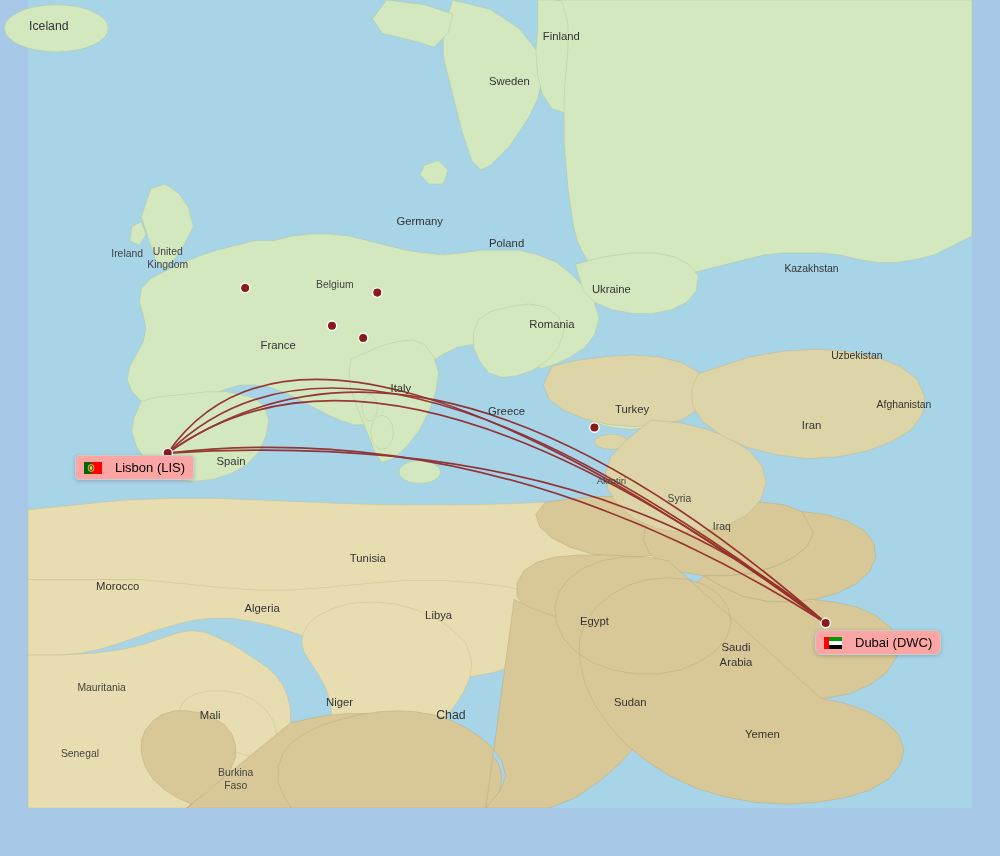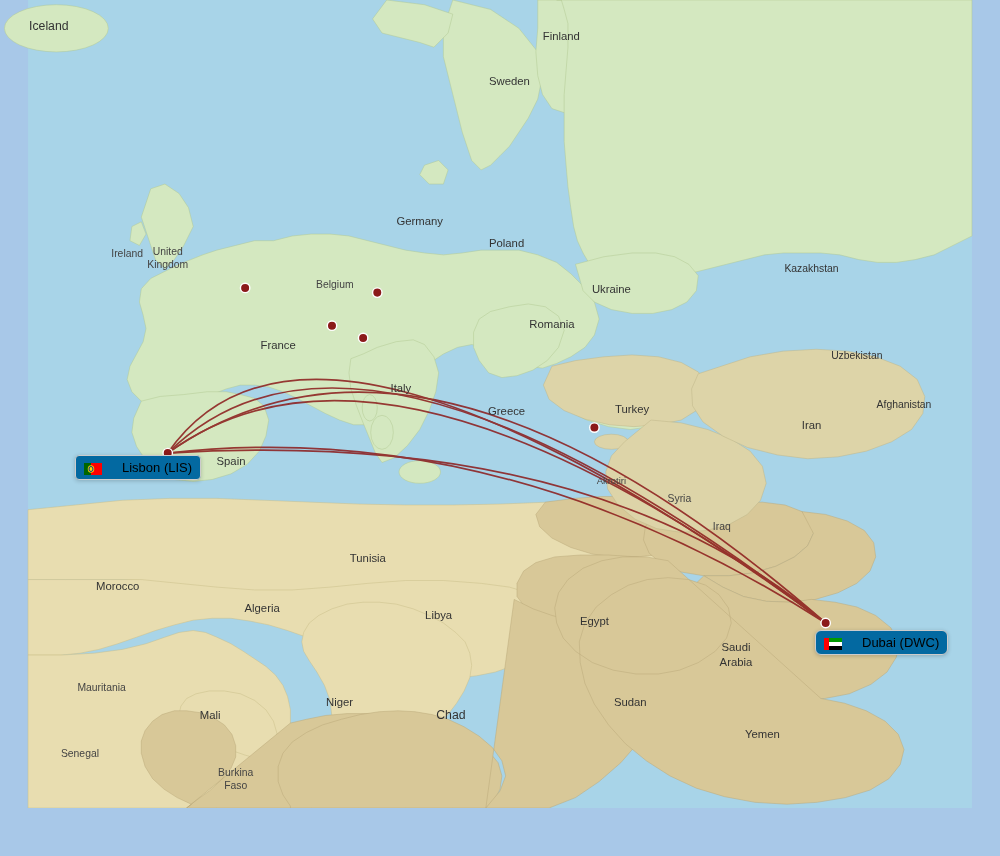--- a/index.html
+++ b/index.html
@@ -15,29 +15,29 @@
     #map-svg {
       width: 100%;
       height: 100%;
       position: absolute;
       top: 0;
       left: 0;
     }
     
     .location-label {
       position: absolute;
-      background: #0369a1;
+      background: #fca5a5;
       border: 1px solid #ccc;
       border-radius: 4px;
       padding: 4px 8px;
       font-size: 13px;
       font-weight: 500;
       display: flex;
-      align-items: flex-end;
-      gap: 20px;
+      align-items: center;
+      gap: 13px;
       box-shadow: 0 1px 4px rgba(0,0,0,0.2);
       white-space: nowrap;
     }
   </style>
 </head>
 <body>
 
 <div id="map-container">
   <svg id="map-svg" viewBox="0 0 1000 856" xmlns="http://www.w3.org/2000/svg">
 

